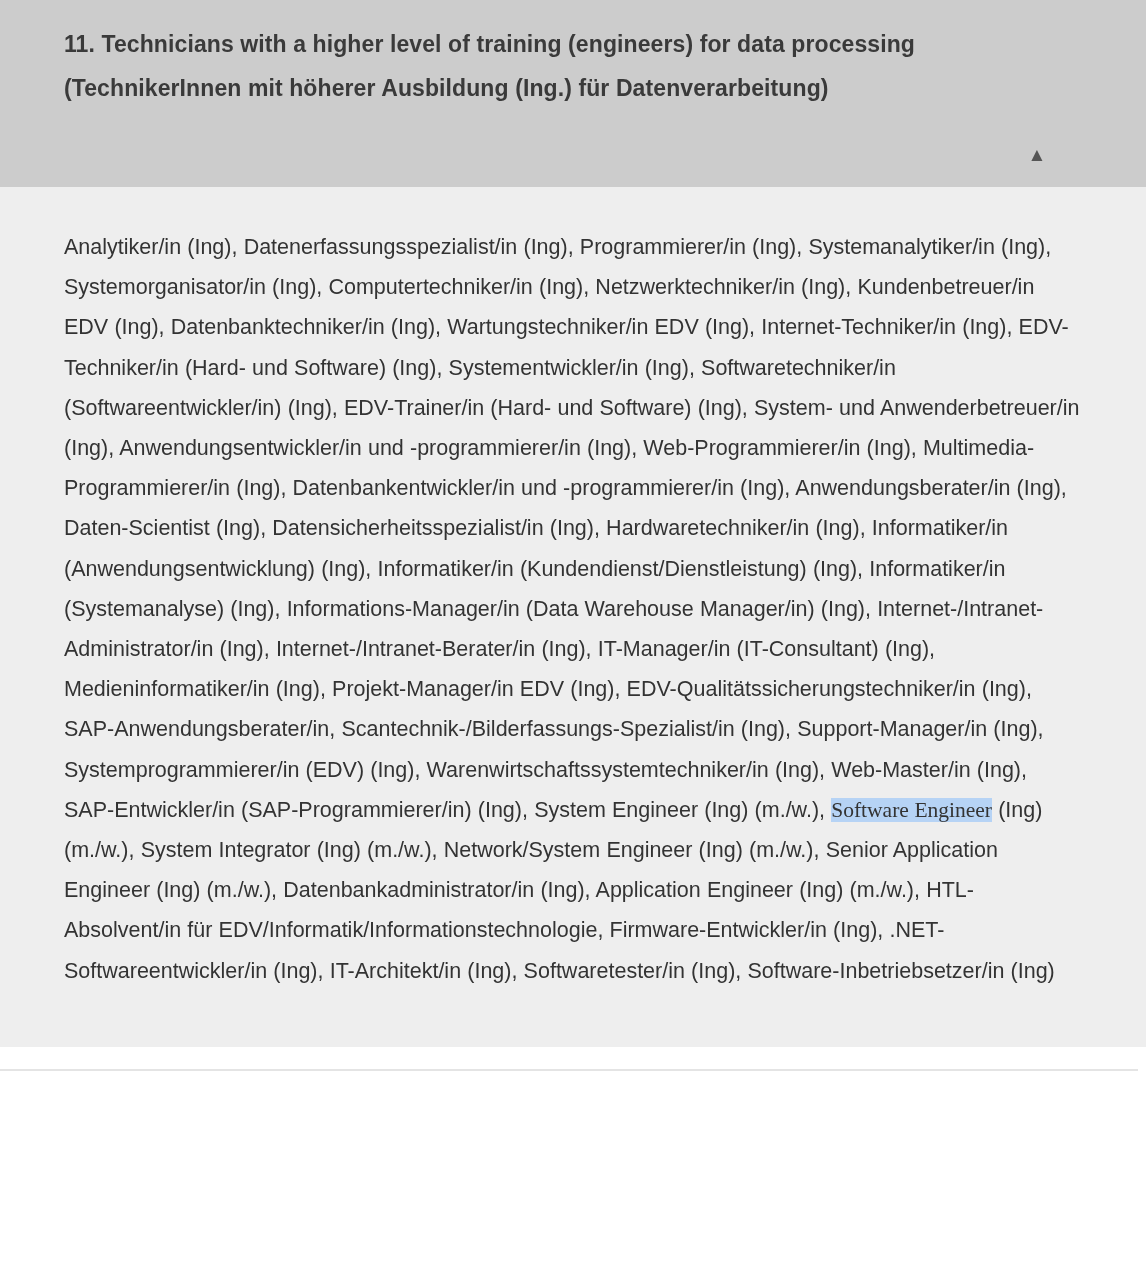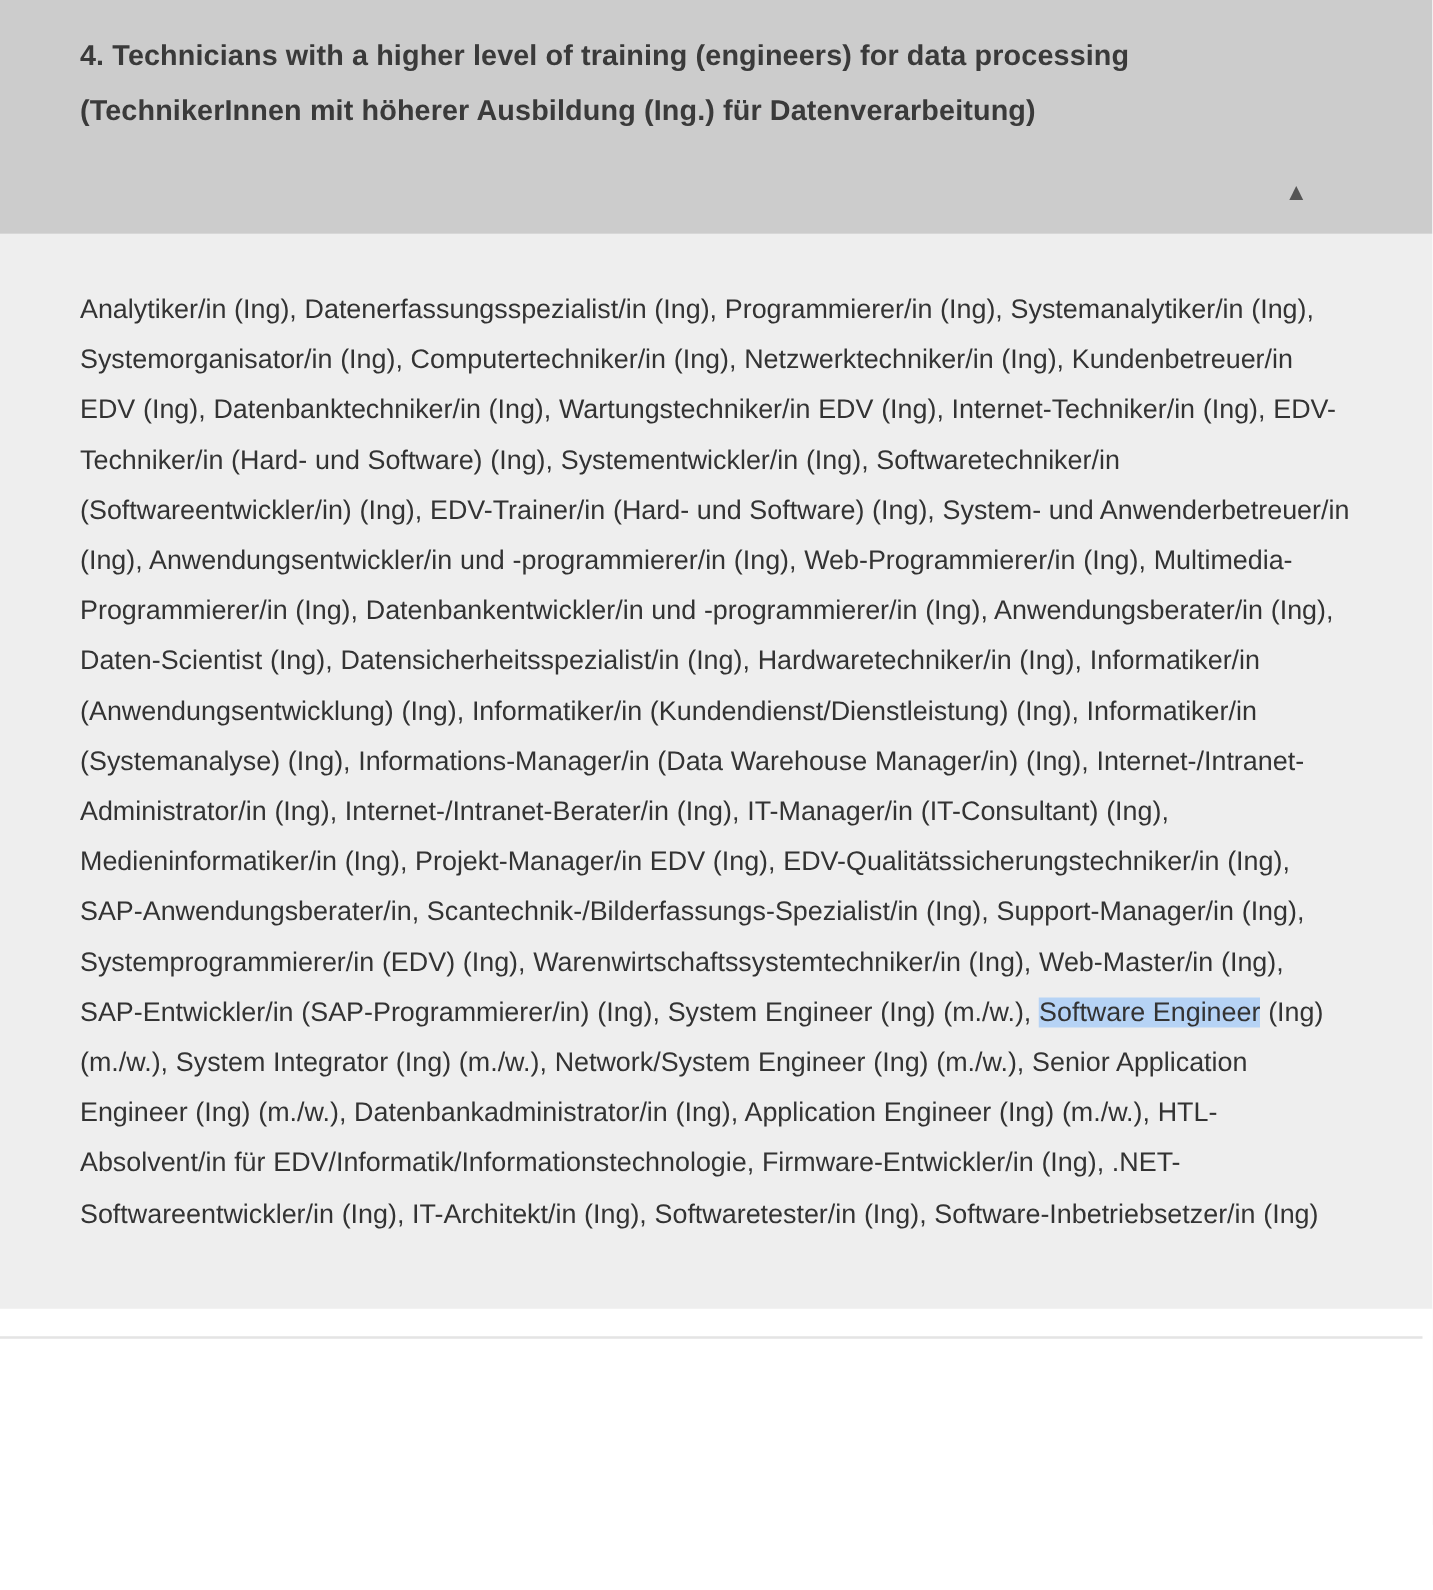--- a/index.html
+++ b/index.html
@@ -70,20 +70,21 @@
     font-size: 21.5px;
     line-height: 1.87;
     color: #333333;
     margin: 0;
     word-spacing: 0.2px;
   }
 
   .hl {
     background: #b6d3f5;
     color: #333333;
+    font-family: Liberation Serif, serif;
   }
 
   .footer-strip {
     height: 22px;
     background: #ffffff;
   }
 
   .divider {
     height: 2px;
     background: #e4e4e4;
@@ -91,21 +92,21 @@
   }
 </style>
 </head>
 <body>
 
 <div class="page">
 
   <section class="accordion">
 
     <div class="accordion-header">
-      <h2 class="accordion-title">4. Technicians with a higher level of training (engineers) for data processing (TechnikerInnen mit höherer Ausbildung (Ing.) für Datenverarbeitung)</h2>
+      <h2 class="accordion-title">11. Technicians with a higher level of training (engineers) for data processing (TechnikerInnen mit höherer Ausbildung (Ing.) für Datenverarbeitung)</h2>
       <span class="accordion-toggle">▲</span>
     </div>
 
     <div class="accordion-body">
       <p class="body-text"><span>Analytiker/in (Ing), Datenerfassungsspezialist/in (Ing), Programmierer/in (Ing), Systemanalytiker/in (Ing), Systemorganisator/in (Ing), Computertechniker/in (Ing), Netzwerktechniker/in (Ing), Kundenbetreuer/in EDV (Ing), Datenbanktechniker/in (Ing), Wartungstechniker/in EDV (Ing), Internet-Techniker/in (Ing), EDV-Techniker/in (Hard- und Software) (Ing), Systementwickler/in (Ing), Softwaretechniker/in (Softwareentwickler/in) (Ing), EDV-Trainer/in (Hard- und Software) (Ing), System- und Anwenderbetreuer/in (Ing), Anwendungsentwickler/in und -programmierer/in (Ing), Web-Programmierer/in (Ing), Multimedia-Programmierer/in (Ing), Datenbankentwickler/in und -programmierer/in (Ing), Anwendungsberater/in (Ing), Daten-Scientist (Ing), Datensicherheitsspezialist/in (Ing), Hardwaretechniker/in (Ing), Informatiker/in (Anwendungsentwicklung) (Ing), Informatiker/in (Kundendienst/Dienstleistung) (Ing), Informatiker/in (Systemanalyse) (Ing), Informations-Manager/in (Data Warehouse Manager/in) (Ing), Internet-/Intranet-Administrator/in (Ing), Internet-/Intranet-Berater/in (Ing), IT-Manager/in (IT-Consultant) (Ing), Medieninformatiker/in (Ing), Projekt-Manager/in EDV (Ing), EDV-Qualitätssicherungstechniker/in (Ing), SAP-Anwendungsberater/in, Scantechnik-/Bilderfassungs-Spezialist/in (Ing), Support-Manager/in (Ing), Systemprogrammierer/in (EDV) (Ing), Warenwirtschaftssystemtechniker/in (Ing), Web-Master/in (Ing), SAP-Entwickler/in (SAP-Programmierer/in) (Ing), System Engineer (Ing) (m./w.), </span><span class="hl">Software Engineer</span><span> (Ing) (m./w.), System Integrator (Ing) (m./w.), Network/System Engineer (Ing) (m./w.), Senior Application Engineer (Ing) (m./w.), Datenbankadministrator/in (Ing), Application Engineer (Ing) (m./w.), HTL-Absolvent/in für EDV/Informatik/Informationstechnologie, Firmware-Entwickler/in (Ing), .NET-Softwareentwickler/in (Ing), IT-Architekt/in (Ing), Softwaretester/in (Ing), Software-Inbetriebsetzer/in (Ing)</span></p>
     </div>
 
   </section>
 
   <div class="footer-strip"></div>

